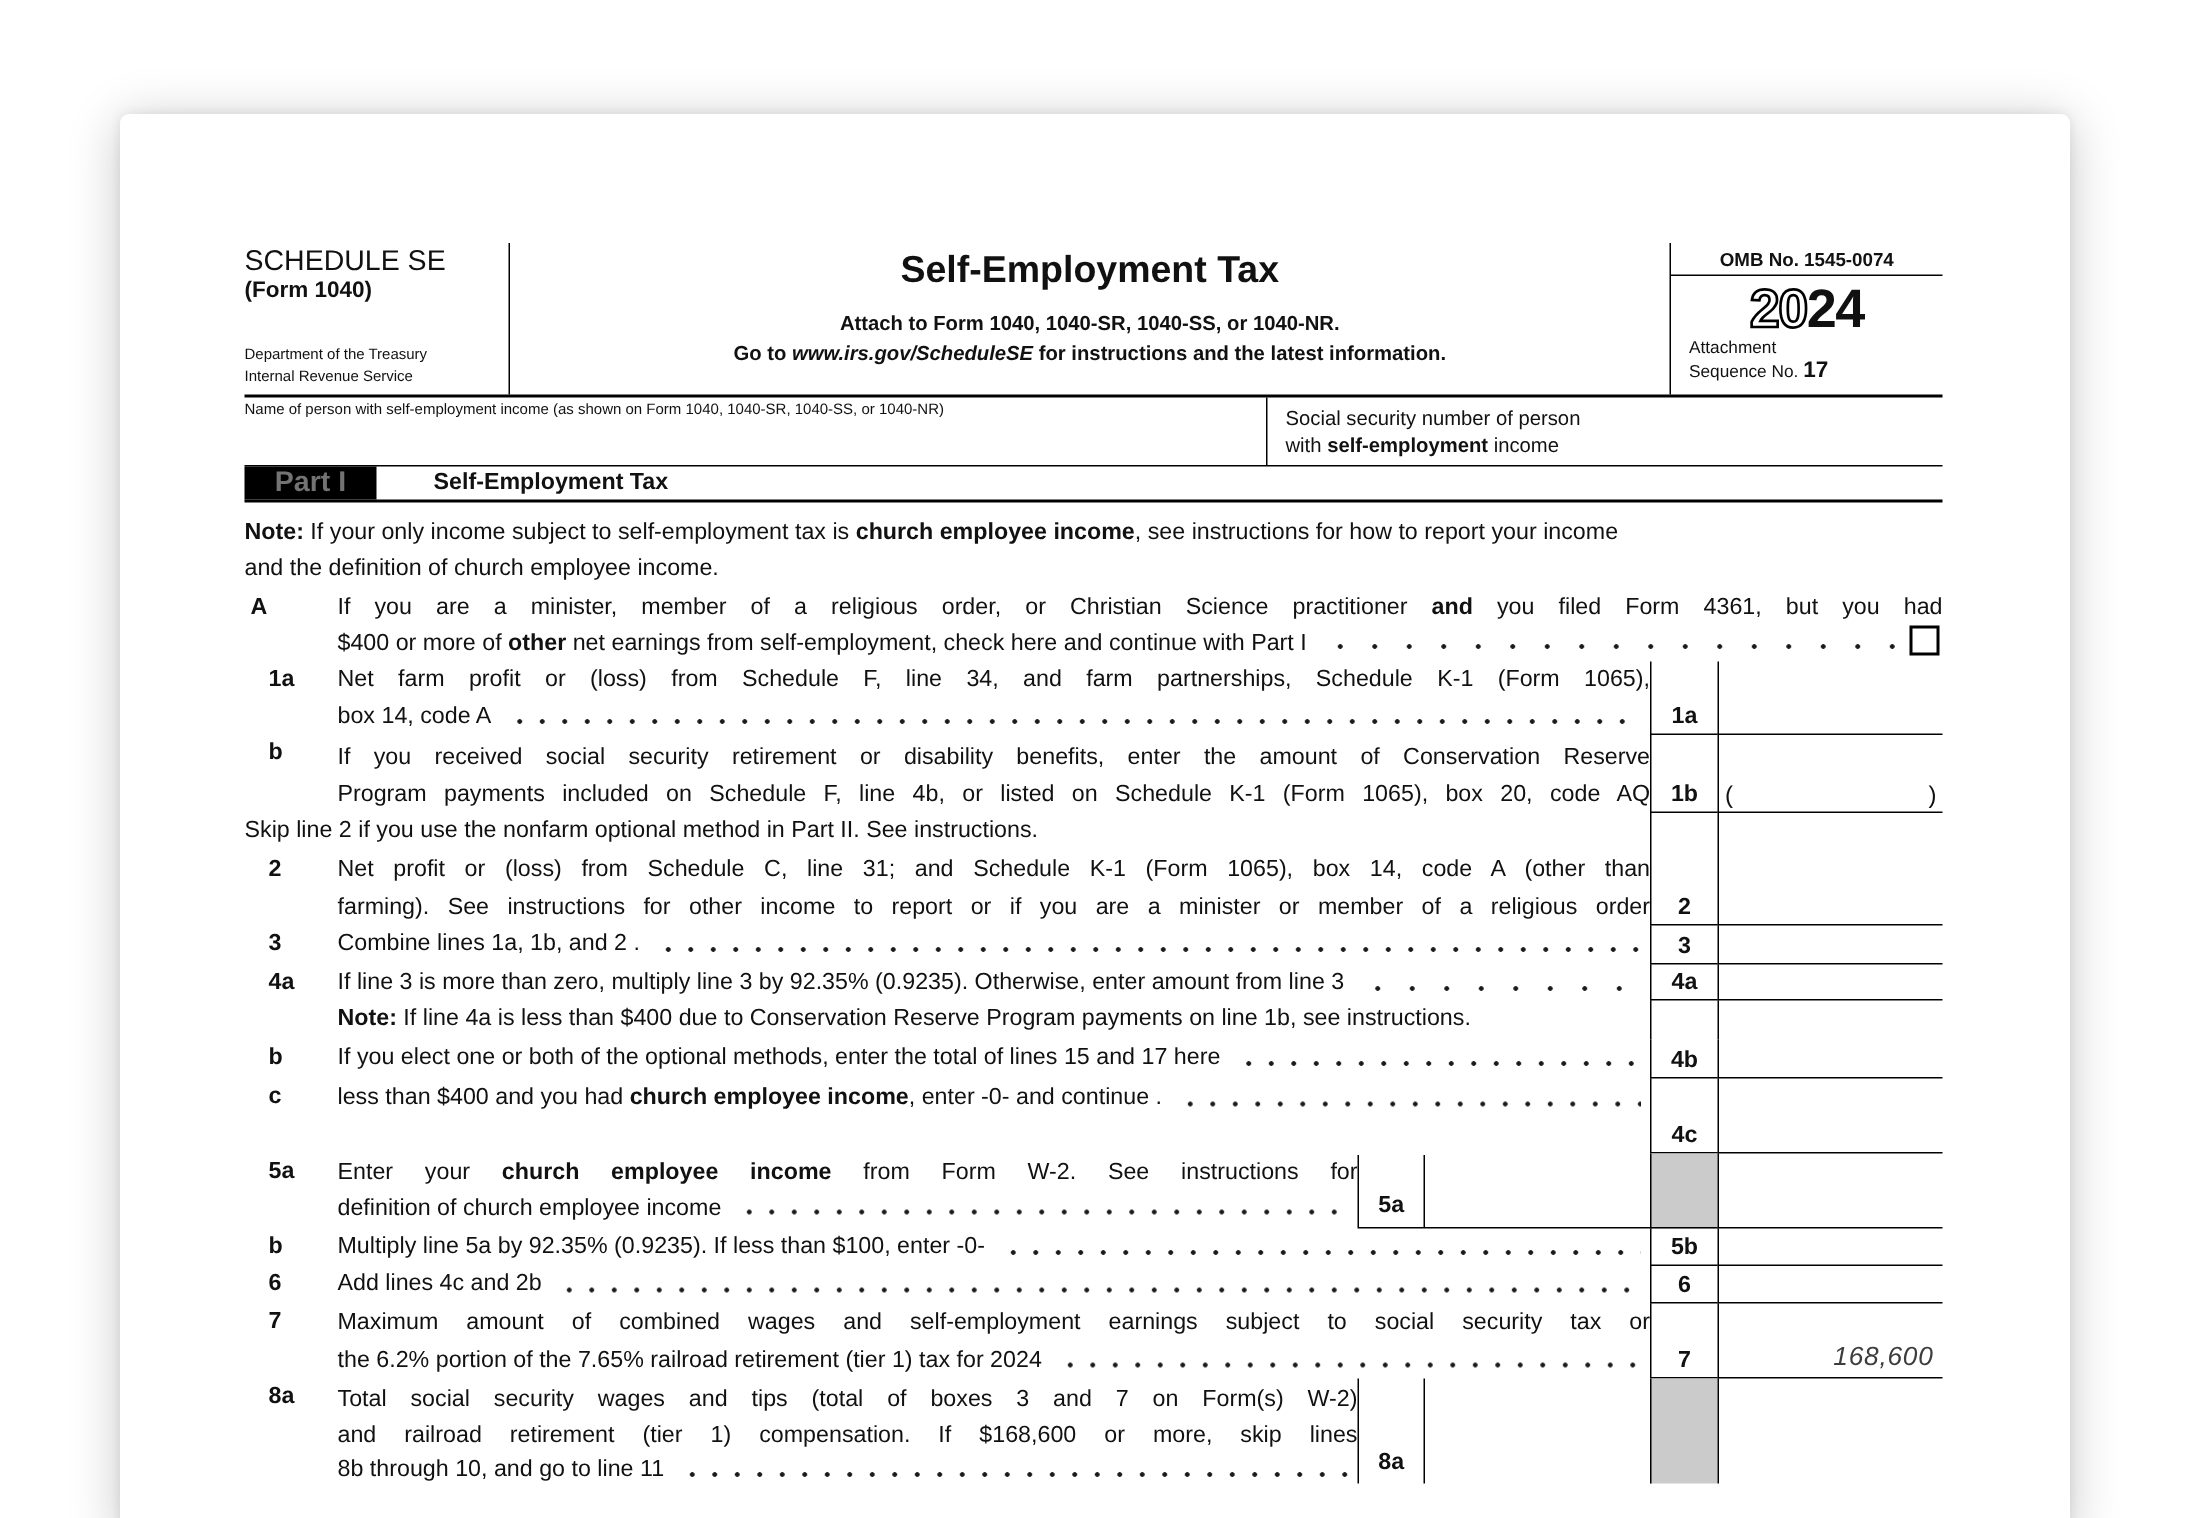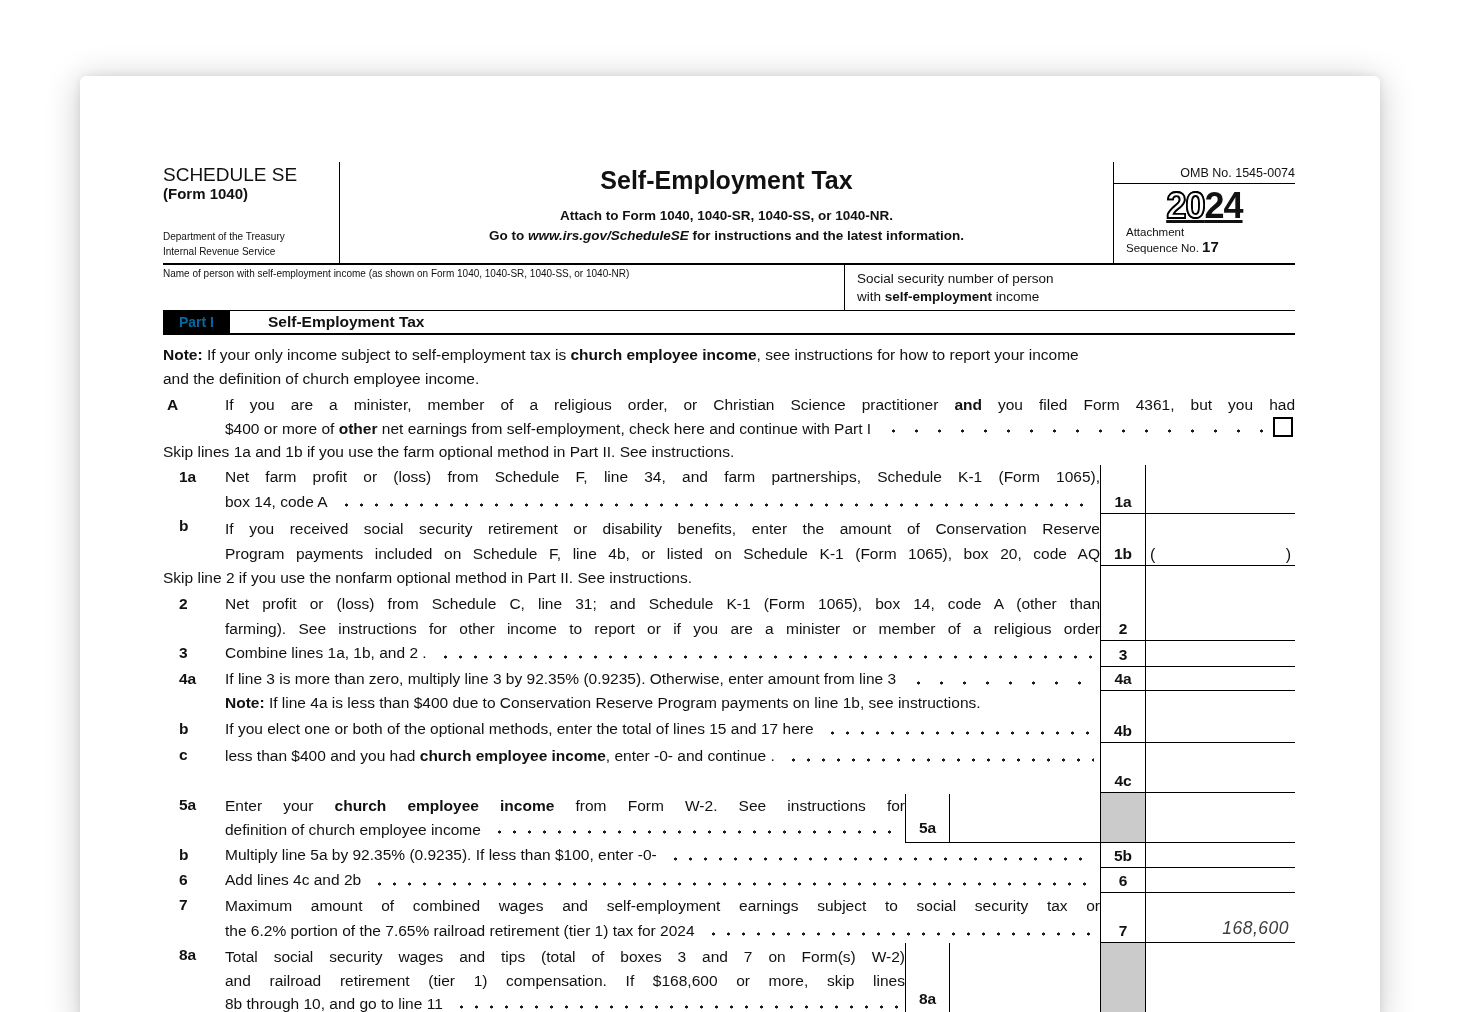--- a/index.html
+++ b/index.html
@@ -14,36 +14,36 @@
   .hdr-left{width:177px;flex:none;border-right:1.5px solid #000;box-sizing:border-box;
             display:flex;flex-direction:column;padding:2px 4px 4px 0;}
   .hdr-sched{font-size:19px;font-weight:400;line-height:21px;}
   .hdr-form{font-size:15px;font-weight:700;line-height:18px;}
   .hdr-dept{margin-top:auto;font-size:10px;line-height:15px;}
   .hdr-center{flex:1;text-align:center;}
   .hdr-title{font-size:25px;font-weight:700;margin-top:4px;}
   .hdr-attach{font-size:13.5px;font-weight:700;margin-top:13px;}
   .hdr-goto{font-size:13.5px;font-weight:700;margin-top:5px;}
   .hdr-right{width:182px;flex:none;border-left:1.5px solid #000;box-sizing:border-box;}
-  .omb{font-size:12.5px;text-align:right;padding:4px 0 3px 0;border-bottom:1.5px solid #000;}
+  .omb{font-size:12.5px;text-align:center;padding:4px 0 3px 0;border-bottom:1.5px solid #000;font-weight:bold;}
   .year{display:flex;align-items:baseline;justify-content:center;height:42px;
-        font-size:36px;font-weight:700;letter-spacing:-1px;line-height:44px;text-decoration:underline;}
+        font-size:36px;font-weight:700;letter-spacing:-1px;line-height:44px;}
   .year-outline{color:#fff;-webkit-text-stroke:1.8px #000;text-shadow:0 0 0 #000;}
   .attach-block{font-size:11.5px;line-height:13.5px;padding-left:12px;}
   .seq-no{font-size:15px;font-weight:700;}
 
   
   .idrow{display:flex;height:46px;border-bottom:1.5px solid #000;box-sizing:border-box;}
   .name-cell{width:682px;flex:none;border-right:1.5px solid #000;box-sizing:border-box;
              font-size:10px;padding-top:3px;}
   .ssn-cell{flex:1;font-size:13.5px;line-height:17.5px;padding:5px 0 0 12px;}
 
   
   .partbar{display:flex;align-items:stretch;height:24px;border-bottom:2.5px solid #000;box-sizing:border-box;}
-  .partbox{width:67px;flex:none;background:#000;color:#0369a1;font-weight:700;font-size:14px;
+  .partbox{width:88px;flex:none;background:#000;color:#737373;font-weight:700;font-size:19px;
            display:flex;align-items:center;justify-content:center;}
   .parttitle{font-weight:700;font-size:15.5px;margin-left:38px;align-self:center;}
 
   
   .note{margin-top:8px;font-size:15.5px;line-height:23.5px;}
   .arow{display:flex;margin-top:3px;font-size:15.5px;line-height:23.5px;}
   .arow .albl{width:62px;flex:none;padding-left:4px;font-weight:700;box-sizing:border-box;}
   .arow .abody{flex:1;}
   .skipline{font-size:15.5px;line-height:24px;}
 
@@ -148,21 +148,20 @@
       <div class="abody">
         <div class="just"><span>If you are a minister, member of a religious order, or Christian Science practitioner </span><span class="b">and</span><span> you filed Form 4361, but you had</span></div>
         <div class="fl">
           <span><span>$400 or more of </span><span class="b">other</span><span> net earnings from self-employment, check here and continue with Part I</span></span>
           <div class="dots wide"></div>
           <div class="checkbox"></div>
         </div>
       </div>
     </div>
 
-    <div class="skipline">Skip lines 1a and 1b if you use the farm optional method in Part II. See instructions.</div>
 
     <div class="items">
 
       <div class="row r-1a">
         <div class="lbl">1a</div>
         <div class="body">
           <div class="just">Net farm profit or (loss) from Schedule F, line 34, and farm partnerships, Schedule K-1 (Form 1065),</div>
           <div class="fl">
               <span>box 14, code A</span>
               <div class="dots"></div>

